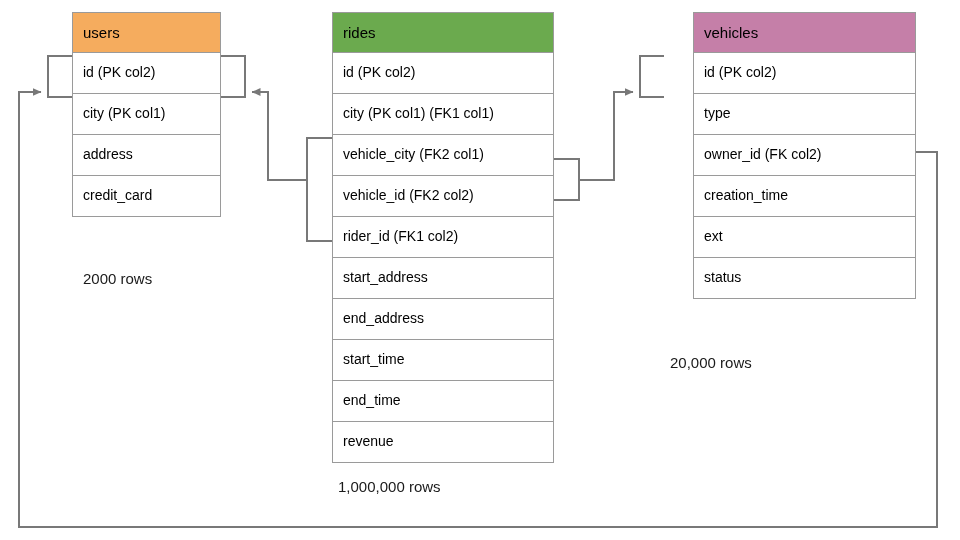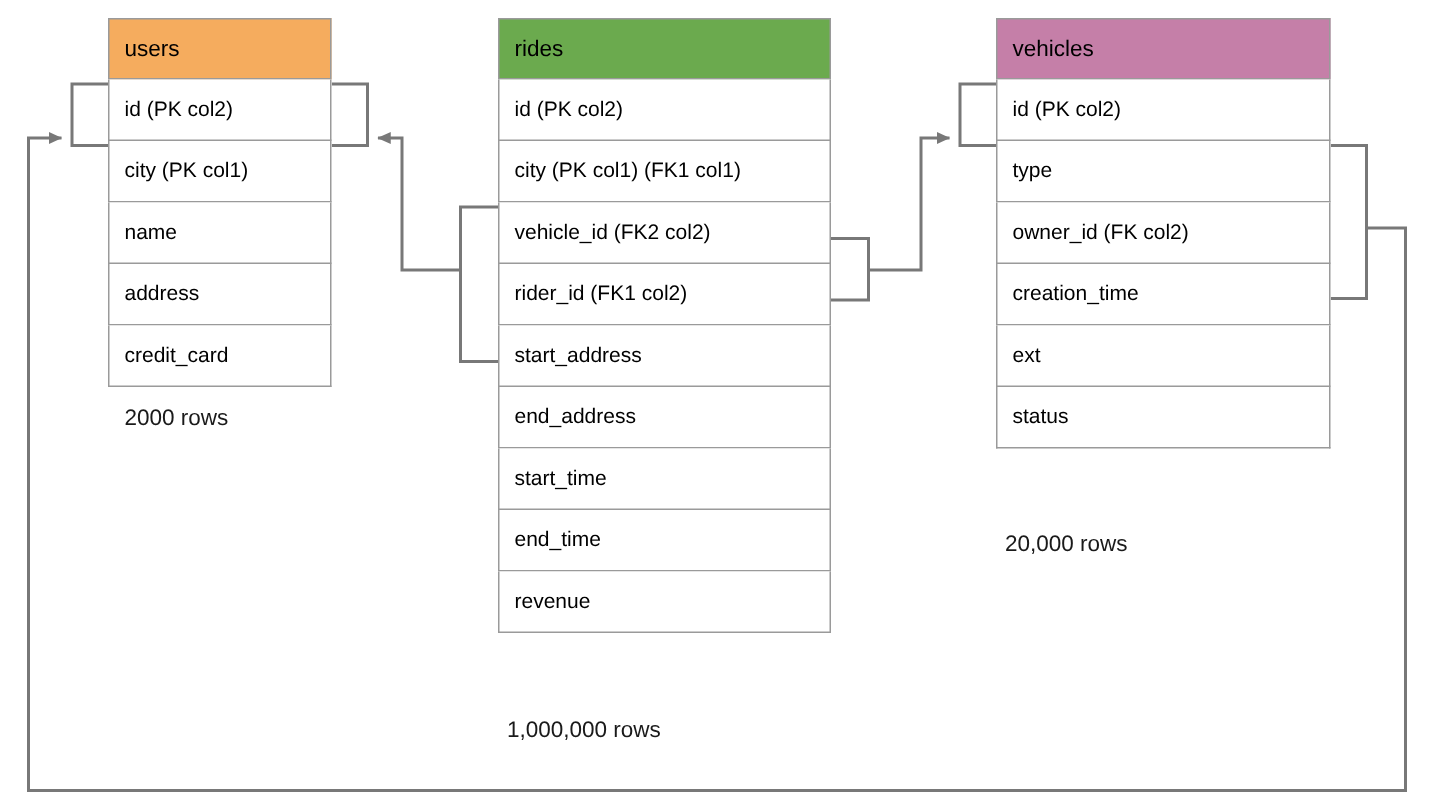--- a/index.html
+++ b/index.html
@@ -87,41 +87,41 @@
     <g>
       <path d="M887,97 L911,97 L911,199 L887,199" fill="none" stroke="#787878" stroke-width="2"></path>
       <path d="M911,152 L937,152 L937,527 L19,527 L19,92 L41,92" fill="none" stroke="#787878" stroke-width="2" marker-end="url(#arrowhead)"></path>
     </g>
   </svg>
 
   <div class="table" style="left:72px;top:12px;width:149px;">
     <div class="thead" style="background:#f5ac5e;">users</div>
     <div class="trow">id (PK col2)</div>
     <div class="trow">city (PK col1)</div>
-    <div class="trow">name</div>
     <div class="trow">address</div>
     <div class="trow">credit_card</div>
   </div>
   <div class="rowcount" style="left:83px;top:270px;">2000 rows</div>
 
   <div class="table" style="left:332px;top:12px;width:222px;">
     <div class="thead" style="background:#6baa4e;">rides</div>
     <div class="trow">id (PK col2)</div>
     <div class="trow">city (PK col1) (FK1 col1)</div>
+    <div class="trow">vehicle_city (FK2 col1)</div>
     <div class="trow">vehicle_id (FK2 col2)</div>
     <div class="trow">rider_id (FK1 col2)</div>
     <div class="trow">start_address</div>
     <div class="trow">end_address</div>
     <div class="trow">start_time</div>
     <div class="trow">end_time</div>
     <div class="trow">revenue</div>
   </div>
   <div class="rowcount" style="left:338px;top:478px;">1,000,000 rows</div>
 
-  <div class="table" style="left:664px;top:12px;width:223px;">
+  <div class="table" style="left:693px;top:12px;width:223px;">
     <div class="thead" style="background:#c57fa8;">vehicles</div>
     <div class="trow">id (PK col2)</div>
     <div class="trow">type</div>
     <div class="trow">owner_id (FK col2)</div>
     <div class="trow">creation_time</div>
     <div class="trow">ext</div>
     <div class="trow">status</div>
   </div>
   <div class="rowcount" style="left:670px;top:354px;">20,000 rows</div>
 

